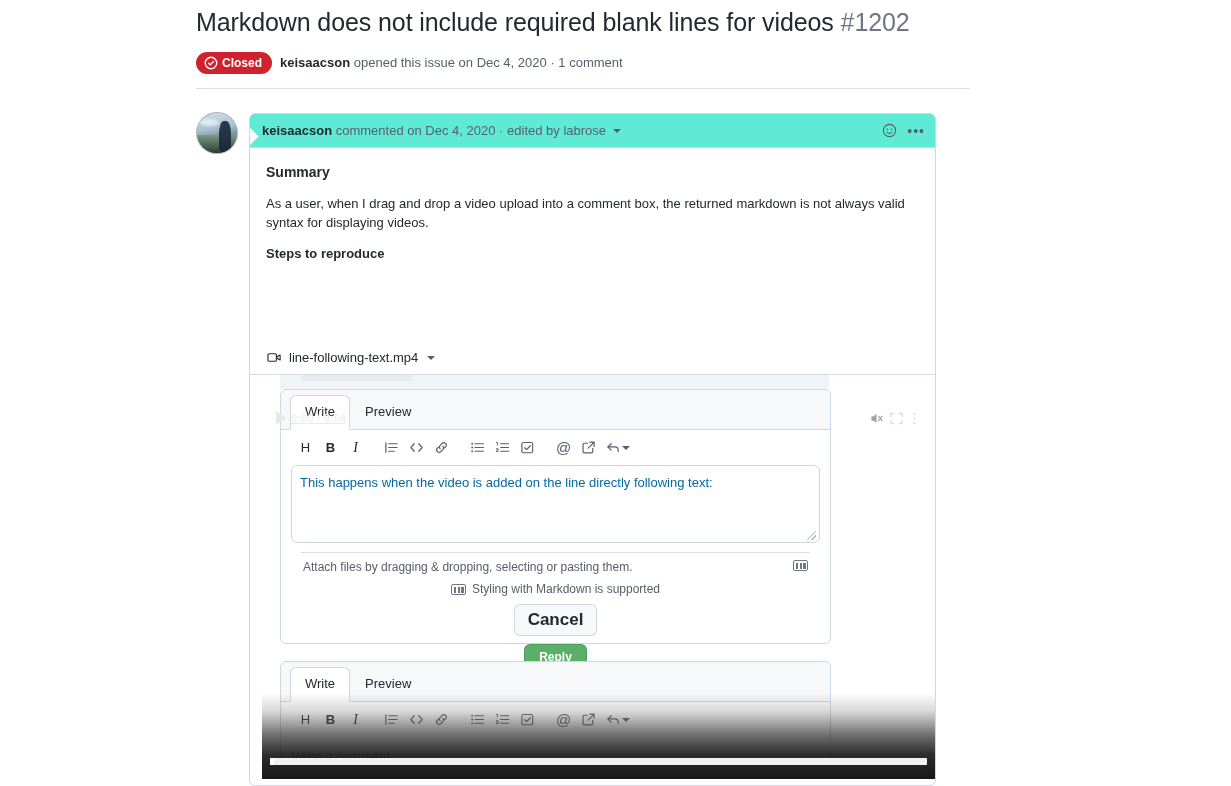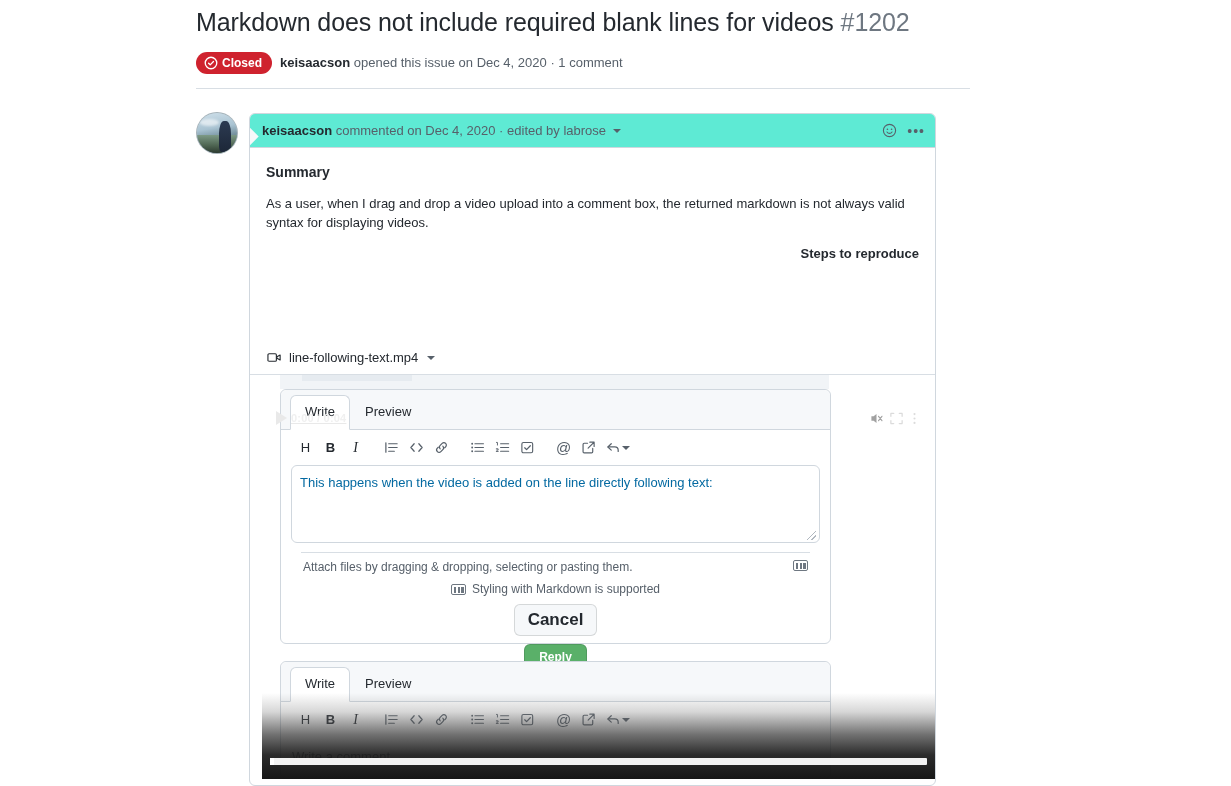--- a/index.html
+++ b/index.html
@@ -72,21 +72,21 @@
 
   .comment-body { padding:14px 16px 0 16px; }
   .h-summary {
     font-size:14px; font-weight:600; color:#24292f; margin:0 0 12px 0;
     line-height:20px;
   }
   .para {
     font-size:13px; line-height:19px; color:#24292f; margin:0 0 12px 0;
     max-width:660px;
   }
-  .h-steps { font-size:13px; font-weight:600; color:#24292f; margin:0 0 10px 0; line-height:19px;text-align:right; }
+  .h-steps { font-size:13px; font-weight:600; color:#24292f; margin:0 0 10px 0; line-height:19px; }
   ol.steps { margin:0 0 0 0; padding-left:26px; }
   ol.steps li { font-size:13px; line-height:20px; color:#24292f; margin-bottom:2px; }
 
   
   .attachment { position:absolute; left:0; top:228px; width:685px; }
   .attach-head {
     display:flex; align-items:center; gap:7px;
     padding:8px 0 9px 17px; border-bottom:1px solid #d8dee4; margin:0 0 0 0;
   }
   .attach-name { font-size:13px; color:#24292f; }

